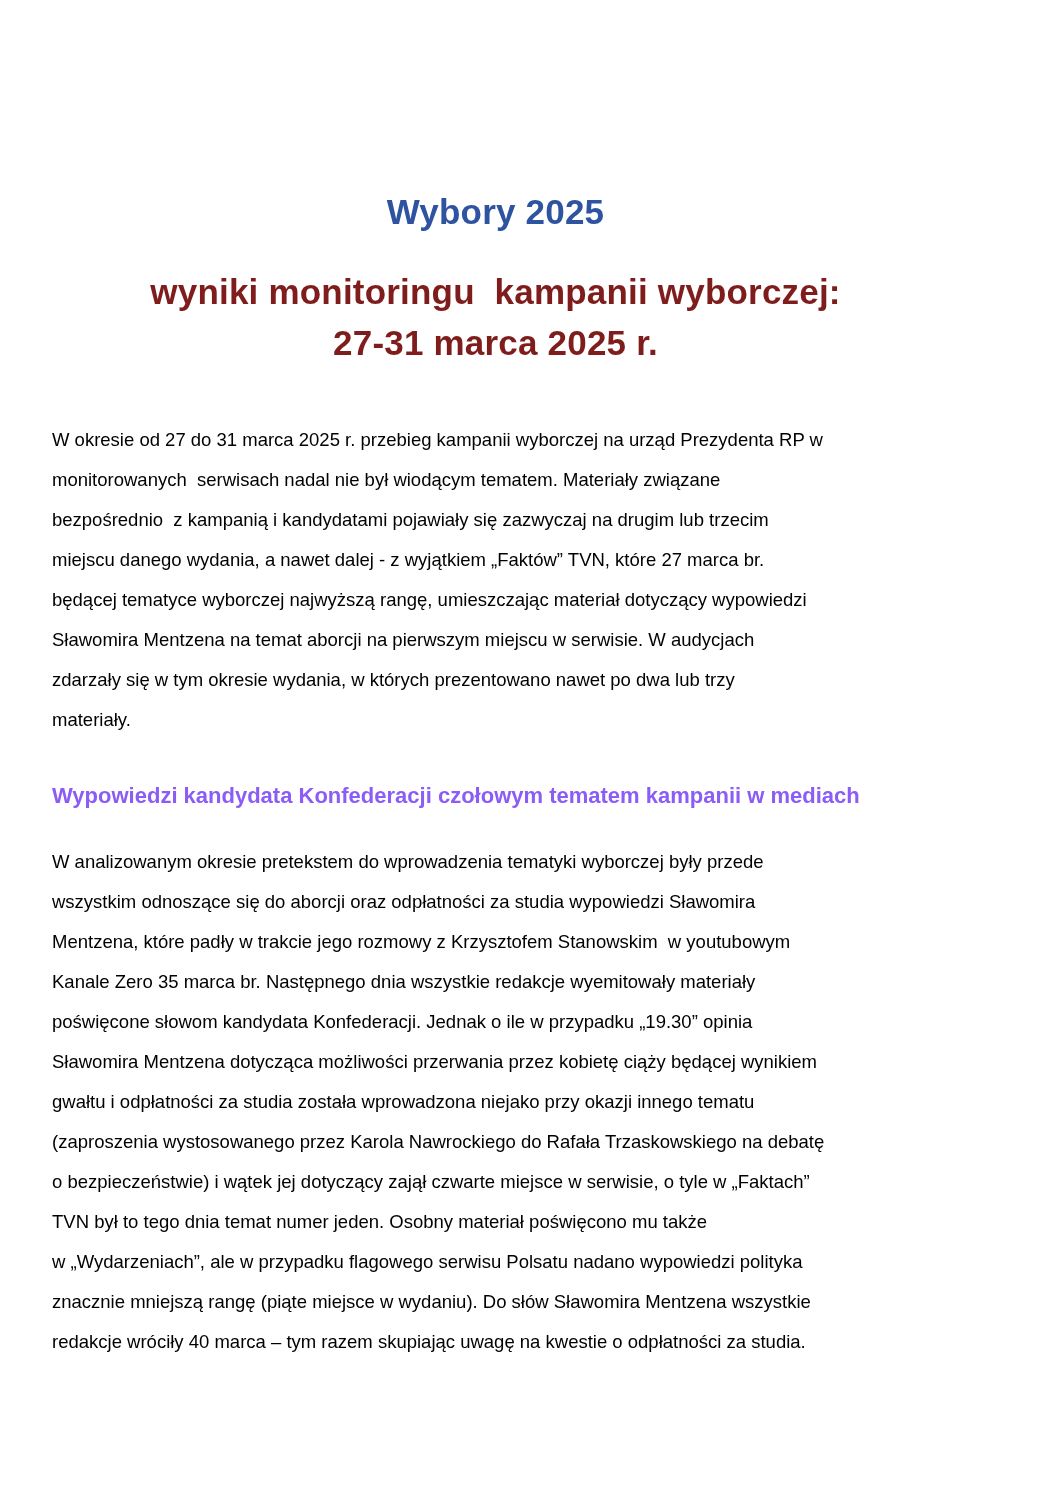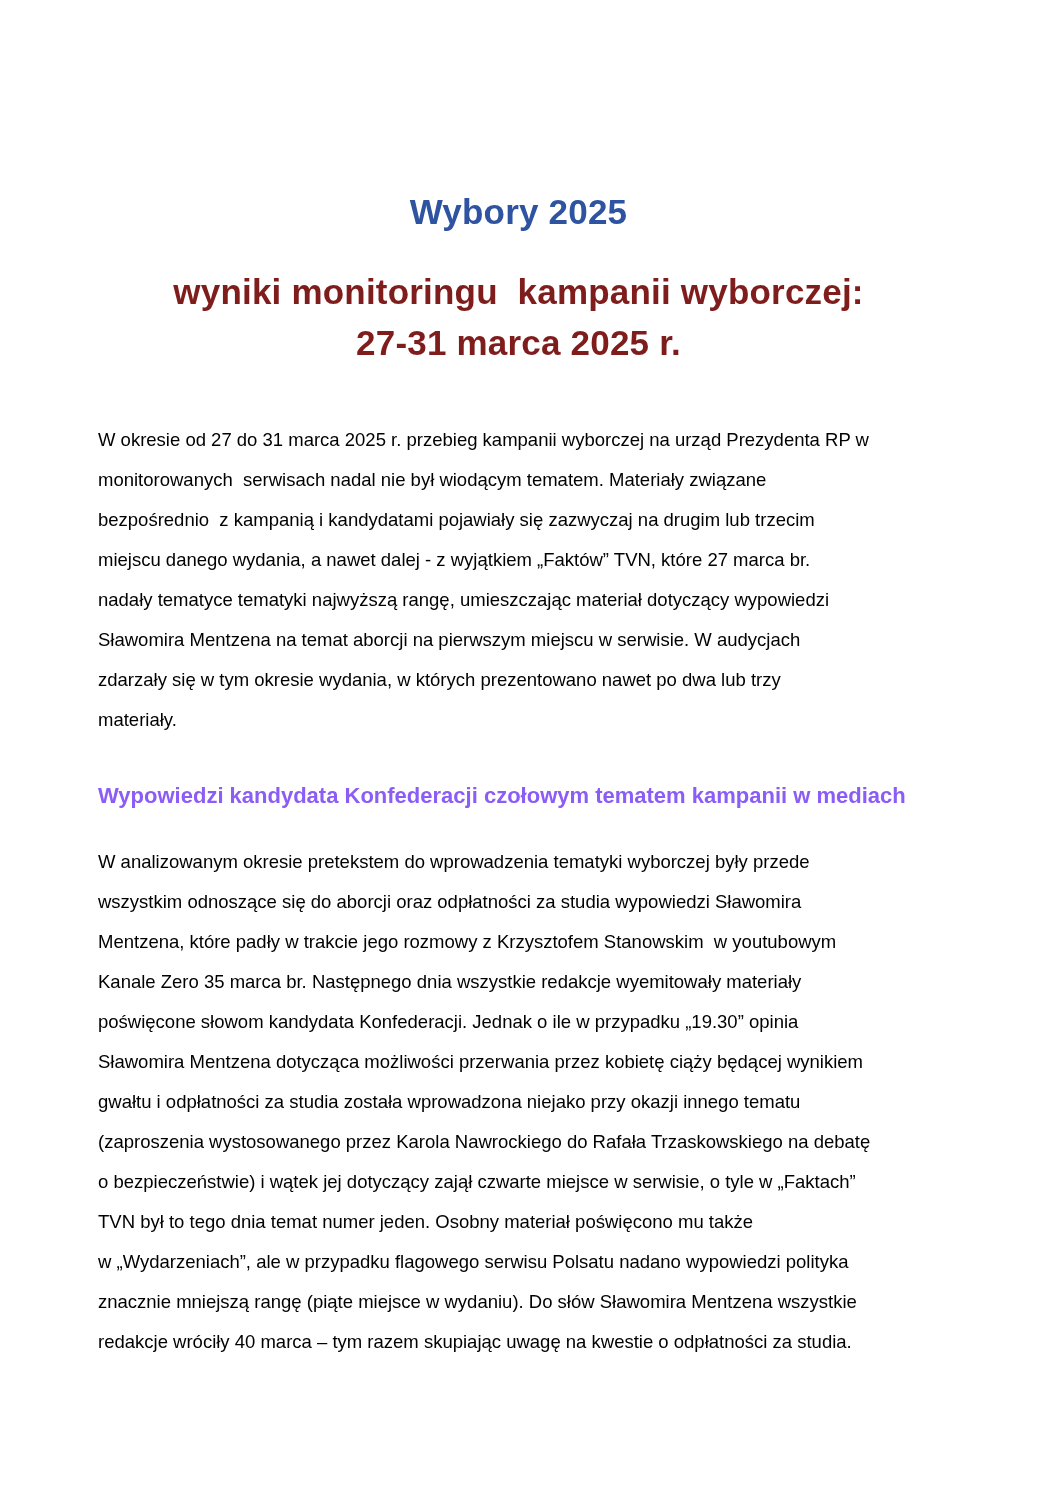--- a/index.html
+++ b/index.html
@@ -10,21 +10,21 @@
   .page {
     position: relative;
     width: 1059px;
     height: 1497px;
     margin: 0 auto;
     background: #ffffff;
     font-family: "Liberation Sans", "DejaVu Sans", sans-serif;
     color: #1c1c1c;
     overflow: hidden;
     box-sizing: border-box;
-    padding: 190px 120px 0 98px;
+    padding: 190px 120px 0 52px;
   }
   .doc-title {
     margin: 0;
     text-align: center;
     color: #2E53A0;
     font-size: 35px;
     font-weight: 600;
     line-height: 44px;
     letter-spacing: 0.2px;
   }
@@ -71,21 +71,21 @@
     <div class="line">27-31 marca 2025 r.</div>
   </h2>
 
   <div class="body-block">
 
     <div class="para">
       <div class="line">W okresie od 27 do 31 marca 2025 r. przebieg kampanii wyborczej na urząd Prezydenta RP w</div>
       <div class="line">monitorowanych  serwisach nadal nie był wiodącym tematem. Materiały związane</div>
       <div class="line">bezpośrednio  z kampanią i kandydatami pojawiały się zazwyczaj na drugim lub trzecim</div>
       <div class="line">miejscu danego wydania, a nawet dalej - z wyjątkiem „Faktów” TVN, które 27 marca br.</div>
-      <div class="line">nadały tematyce tematyki najwyższą rangę, umieszczając materiał dotyczący wypowiedzi</div>
+      <div class="line">będącej tematyce wyborczej najwyższą rangę, umieszczając materiał dotyczący wypowiedzi</div>
       <div class="line">Sławomira Mentzena na temat aborcji na pierwszym miejscu w serwisie. W audycjach</div>
       <div class="line">zdarzały się w tym okresie wydania, w których prezentowano nawet po dwa lub trzy</div>
       <div class="line">materiały.</div>
     </div>
 
     <h3 class="section-heading">Wypowiedzi kandydata Konfederacji czołowym tematem kampanii w mediach</h3>
 
     <div class="para">
       <div class="line">W analizowanym okresie pretekstem do wprowadzenia tematyki wyborczej były przede</div>
       <div class="line">wszystkim odnoszące się do aborcji oraz odpłatności za studia wypowiedzi Sławomira</div>

